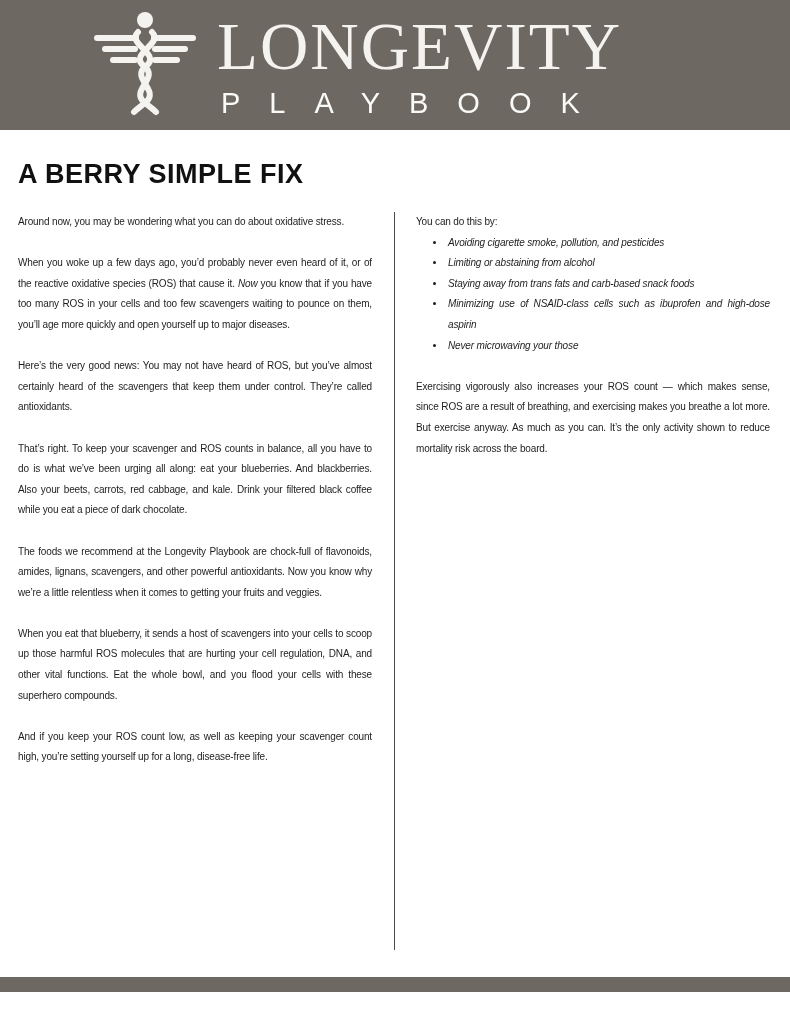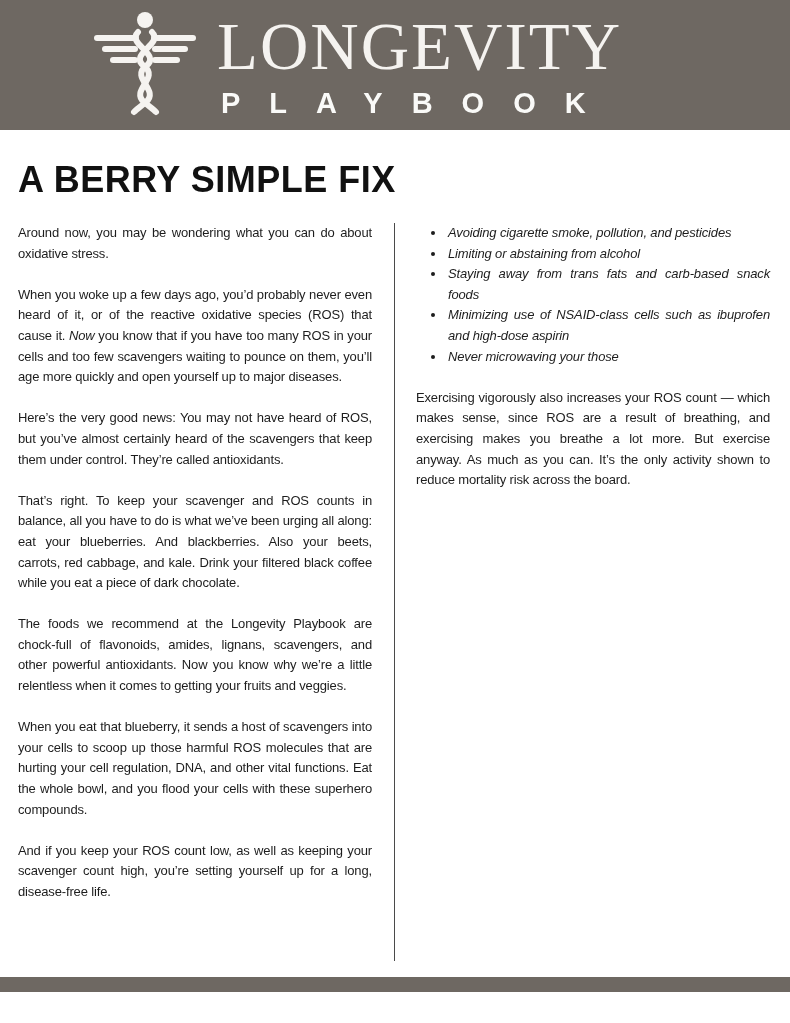--- a/index.html
+++ b/index.html
@@ -34,54 +34,54 @@
   .brand-title {
     font-family: "Liberation Serif", serif;
     font-weight: normal;
     font-size: 67px;
     line-height: 70px;
     letter-spacing: 2px;
     white-space: nowrap;
   }
   .brand-sub {
     font-family: "Liberation Sans", sans-serif;
-    font-weight: bold;
+    font-weight: normal;
     font-size: 29px;
     letter-spacing: 29px;
     margin-top: 6px;
     margin-left: 4px;
     white-space: nowrap;
     color: #fafaf8;
   }
 
   
   .article-title {
     margin: 29px 18px 0 18px;
-    font-size: 36px;
+    font-size: 27px;
     font-weight: bold;
     letter-spacing: 0.5px;
     color: #111111;
   }
 
   .columns {
     display: flex;
     margin: 22px 18px 0 18px;
     height: 738px;
     align-items: stretch;
   }
   .col { width: 354px; flex: none; }
   .divider {
     flex: none;
     width: 1px;
     background: var(--divider, #4a4a4a);
     margin: 0 21px 0 22px;
   }
 
   .col p, .col li {
-    font-size: 13px;
+    font-size: 10px;
     line-height: 20.6px;
     letter-spacing: -0.15px;
     color: #1d1d1d;
     text-align: justify;
   }
   .col p { margin-bottom: 20.6px; }
   .col p.tight { margin-bottom: 0; }
   .col p:last-child { margin-bottom: 0; }
   .em { font-style: italic; }
 
@@ -144,20 +144,21 @@
       <p>Here’s the very good news: You may not have heard of ROS, but you’ve almost certainly heard of the scavengers that keep them under control. They’re called antioxidants.</p>
       <p>That’s right. To keep your scavenger and ROS counts in balance, all you have to do is what we’ve been urging all along: eat your blueberries. And blackberries. Also your beets, carrots, red cabbage, and kale. Drink your filtered black coffee while you eat a piece of dark chocolate.</p>
       <p>The foods we recommend at the Longevity Playbook are chock-full of flavonoids, amides, lignans, scavengers, and other powerful antioxidants. Now you know why we’re a little relentless when it comes to getting your fruits and veggies.</p>
       <p>When you eat that blueberry, it sends a host of scavengers into your cells to scoop up those harmful ROS molecules that are hurting your cell regulation, DNA, and other vital functions. Eat the whole bowl, and you flood your cells with these superhero compounds.</p>
       <p>And if you keep your ROS count low, as well as keeping your scavenger count high, you’re setting yourself up for a long, disease-free life.</p>
     </div>
 
     <div class="divider"></div>
 
     <div class="col">
+      <p class="tight">You can do this by:</p>
       <ul class="bullets">
         <li>Avoiding cigarette smoke, pollution, and pesticides</li>
         <li>Limiting or abstaining from alcohol</li>
         <li>Staying away from trans fats and carb-based snack foods</li>
         <li>Minimizing use of NSAID-class cells such as ibuprofen and high-dose aspirin</li>
         <li>Never microwaving your those</li>
       </ul>
       <p>Exercising vigorously also increases your ROS count — which makes sense, since ROS are a result of breathing, and exercising makes you breathe a lot more. But exercise anyway. As much as you can. It’s the only activity shown to reduce mortality risk across the board.</p>
     </div>
 

